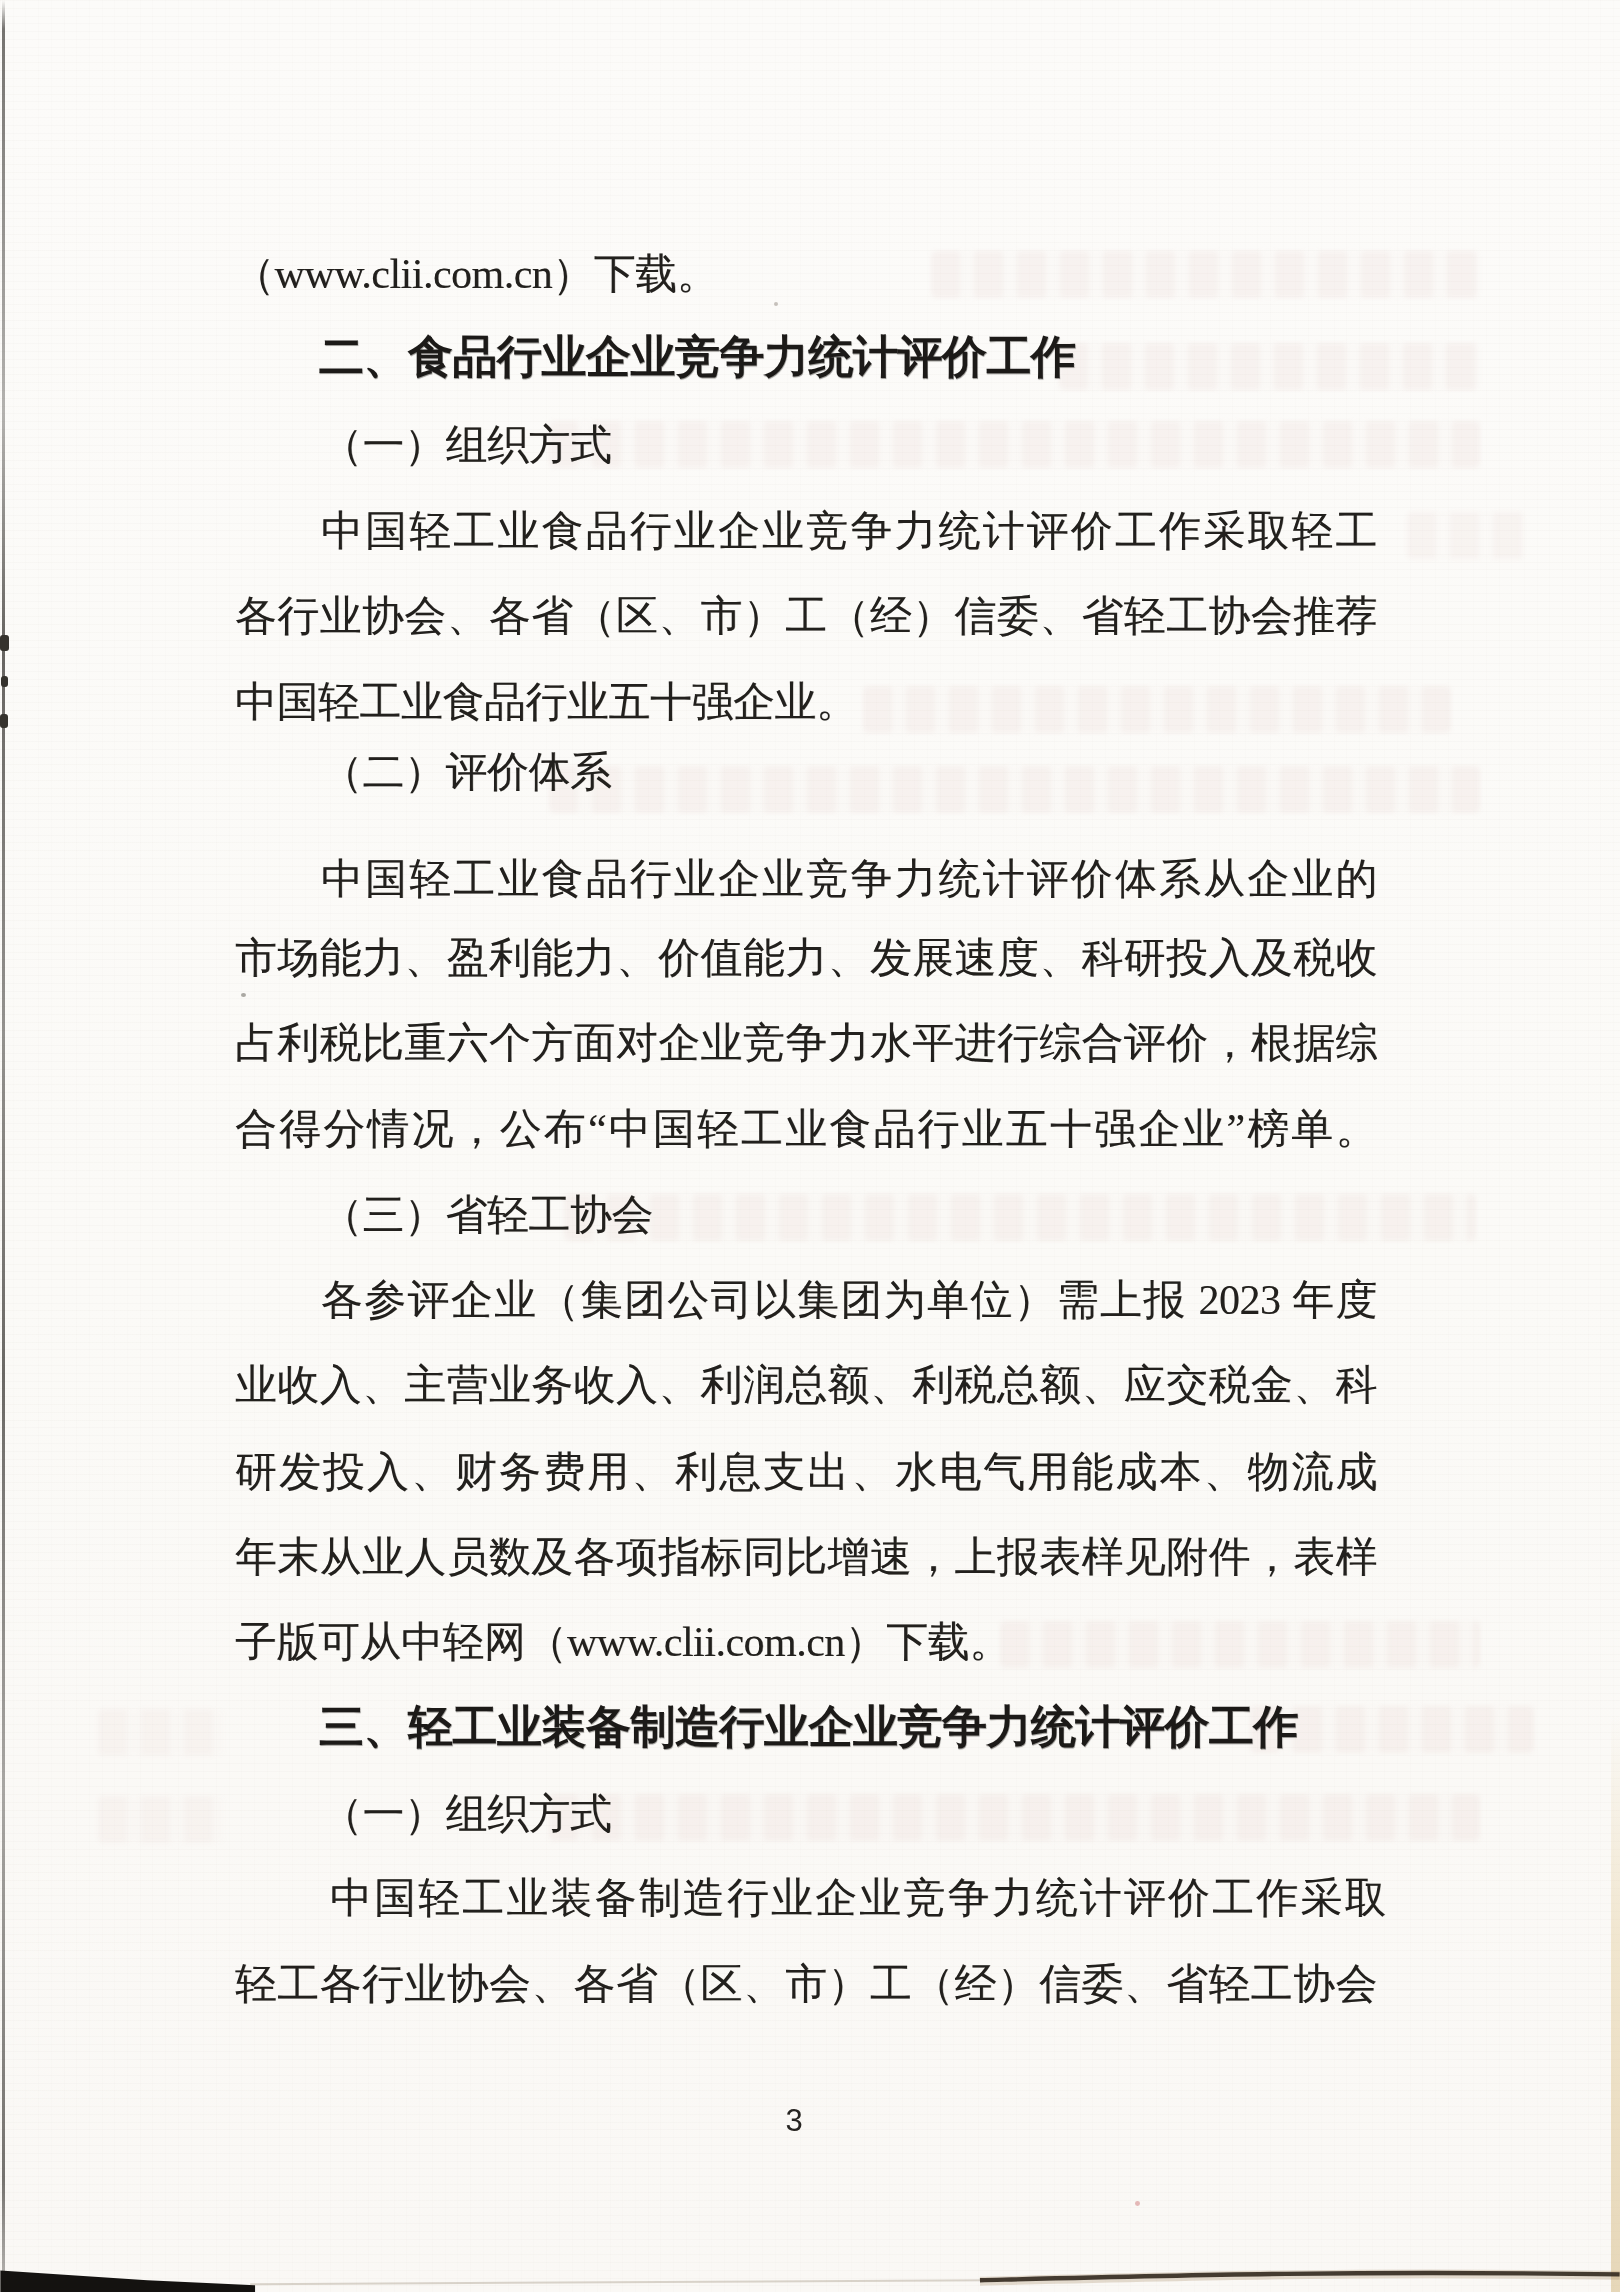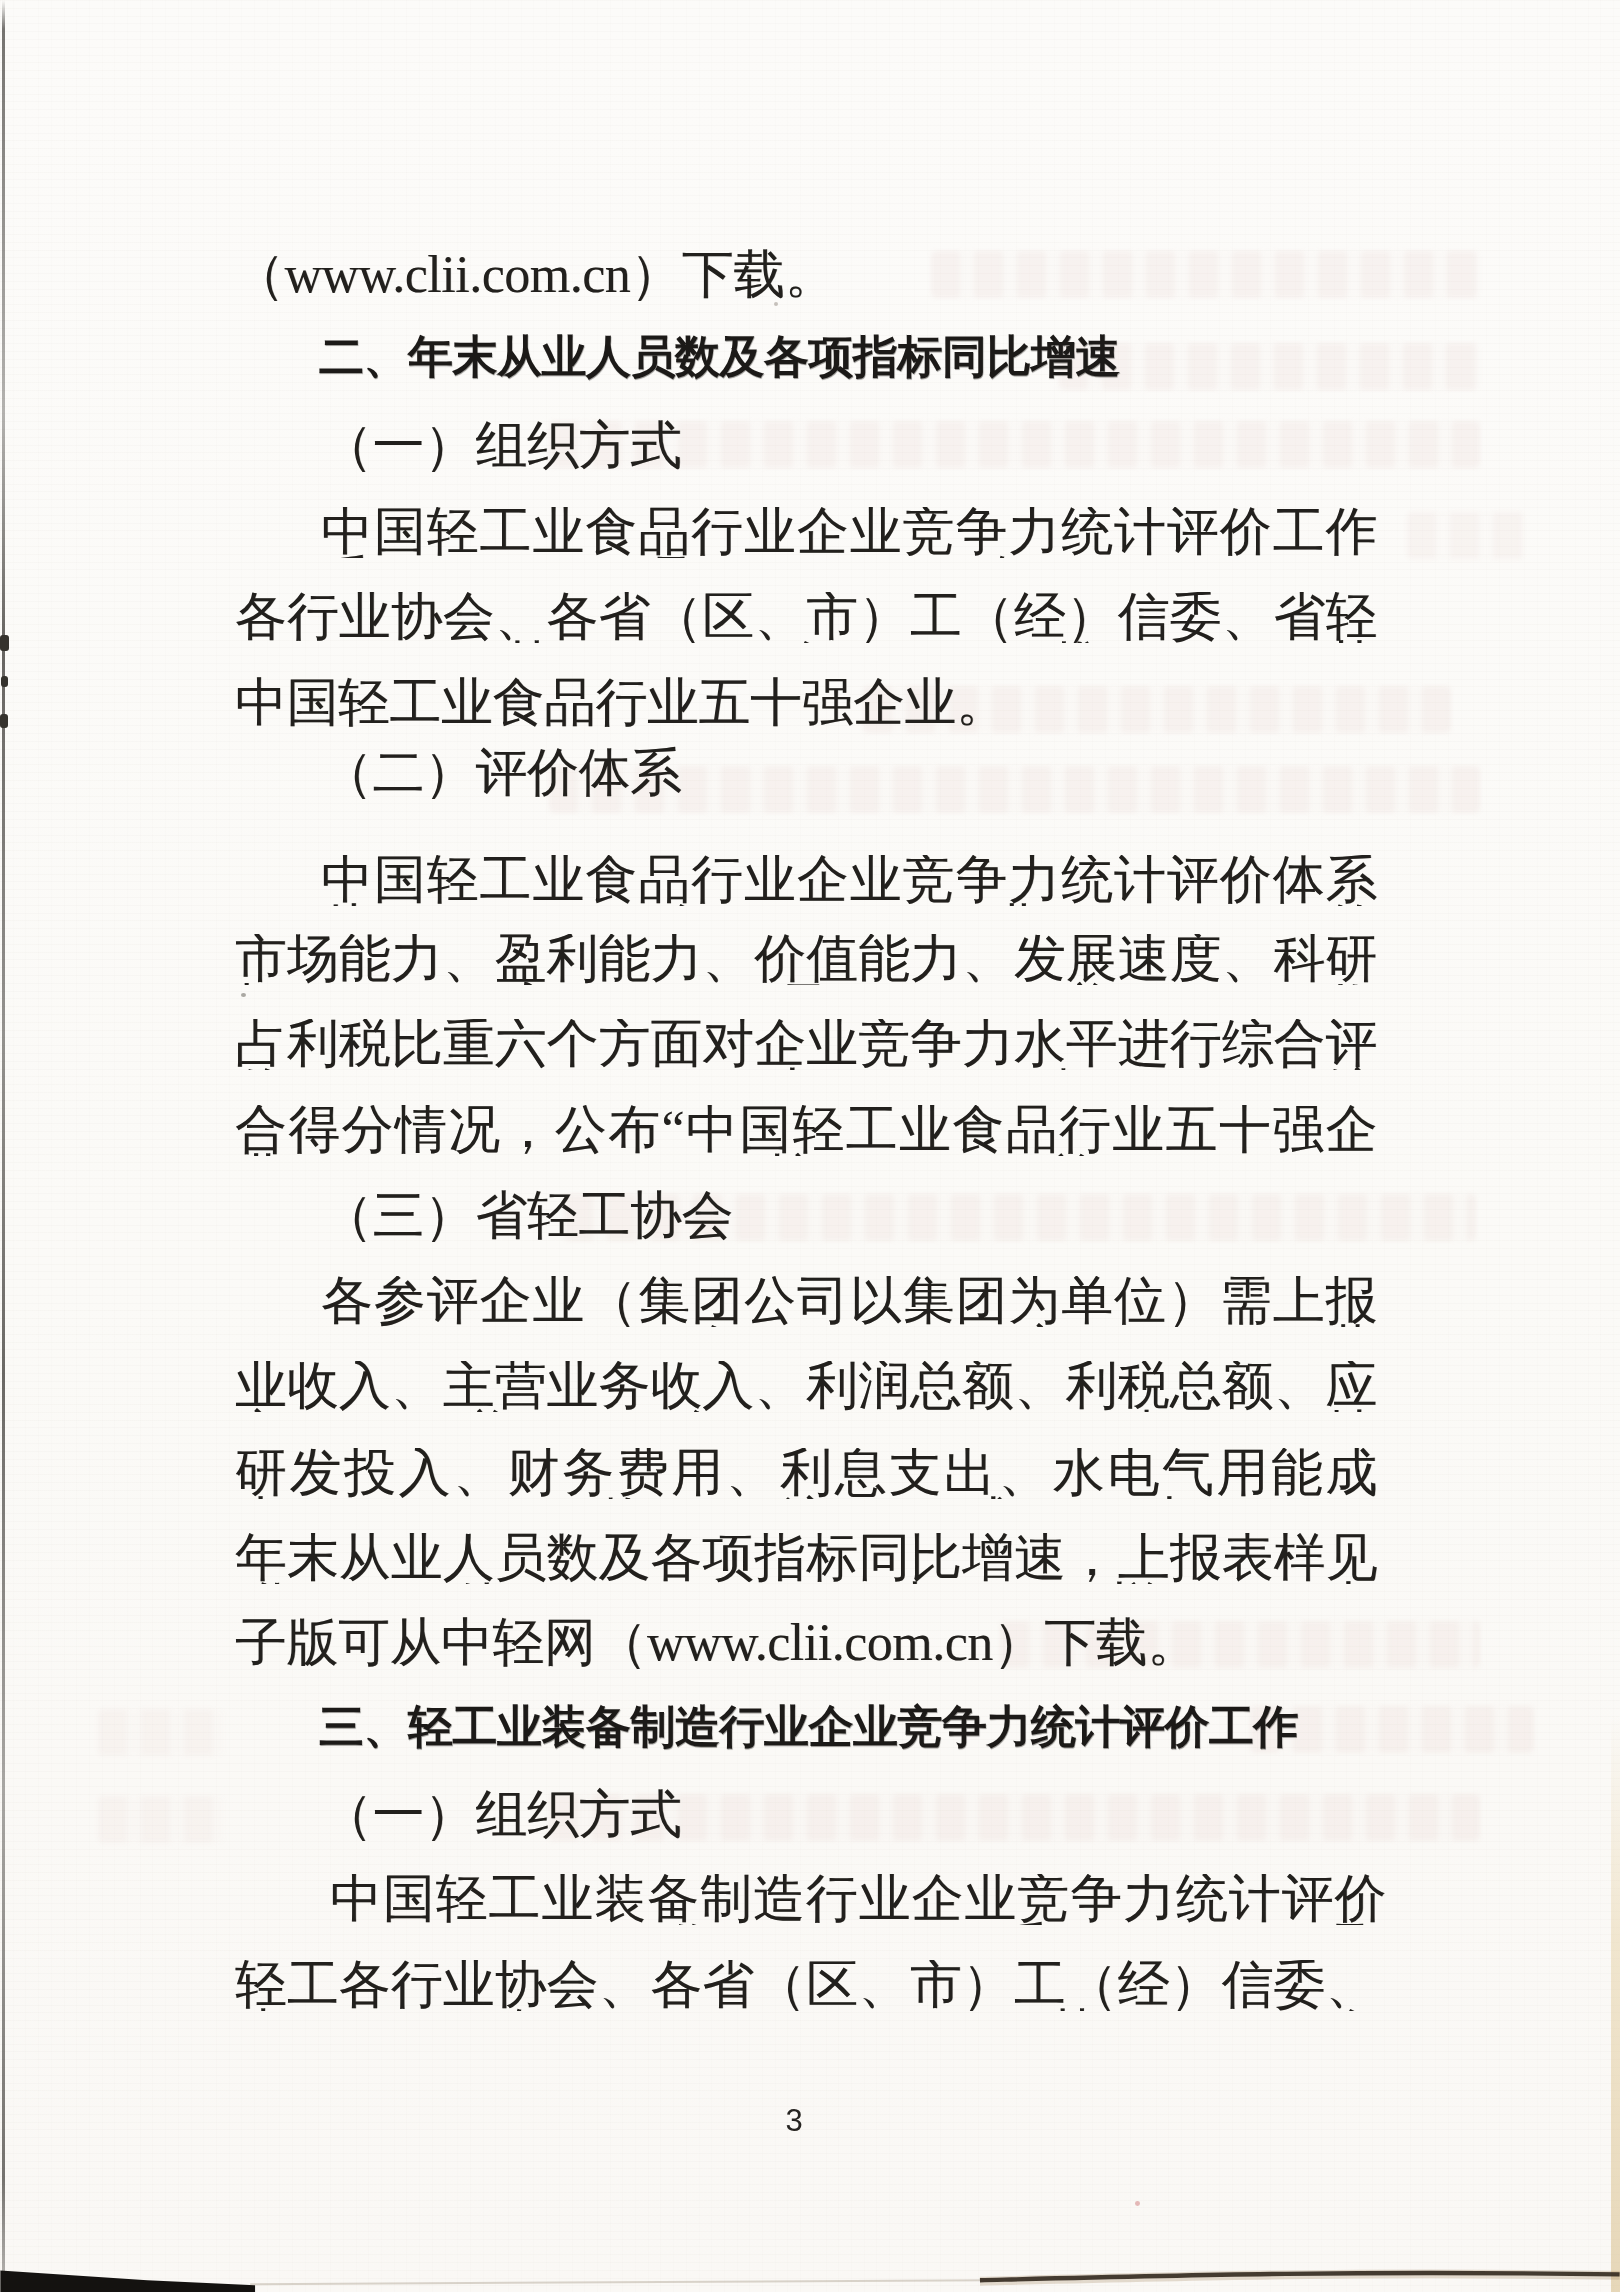--- a/index.html
+++ b/index.html
@@ -20,21 +20,21 @@
     position: absolute; inset: 0; pointer-events: none;
     background:
       repeating-linear-gradient(to bottom, rgba(150,140,128,0.035) 0 1px, transparent 1px 7.8px),
       repeating-linear-gradient(to right, rgba(150,140,128,0.018) 0 1px, transparent 1px 12.7px);
   }
 
   
   .line {
     position: absolute;
     white-space: nowrap;
-    font-size: 52px;
+    font-size: 42px;
     line-height: 49px;
     letter-spacing: -0.5px;
     color: #22201d;
     text-shadow: 0.4px 0.4px 0.6px rgba(40,36,32,0.35);
   }
   .heading-line {
     font-weight: bold;
     font-size: 45px;
     color: #1c1a18;
     text-shadow: 0.6px 0.6px 0.7px rgba(30,28,25,0.45);
@@ -146,21 +146,21 @@
   <div class="ghost" id="ghost-5"></div>
   <div class="ghost" id="ghost-6"></div>
   <div class="ghost" id="ghost-7"></div>
   <div class="ghost" id="ghost-8"></div>
   <div class="ghost" id="ghost-9"></div>
   <div class="ghost" id="ghost-10"></div>
   <div class="ghost" id="ghost-11"></div>
   <div class="ghost" id="ghost-12"></div>
 
   <div class="line" id="line-1">（www.clii.com.cn）下载。</div>
-  <div class="line heading-line" id="line-2">二、年末从业人员数及各项指标同比增速</div>
+  <div class="line heading-line" id="line-2">二、食品行业企业竞争力统计评价工作</div>
   <div class="line" id="line-3">（一）组织方式</div>
   <div class="line justified" id="line-4">中国轻工业食品行业企业竞争力统计评价工作采取轻工</div>
   <div class="line justified" id="line-5">各行业协会、各省（区、市）工（经）信委、省轻工协会推荐</div>
   <div class="line" id="line-6">中国轻工业食品行业五十强企业。</div>
   <div class="line" id="line-7">（二）评价体系</div>
   <div class="line justified" id="line-8">中国轻工业食品行业企业竞争力统计评价体系从企业的</div>
   <div class="line justified" id="line-9">市场能力、盈利能力、价值能力、发展速度、科研投入及税收</div>
   <div class="line justified" id="line-10">占利税比重六个方面对企业竞争力水平进行综合评价，根据综</div>
   <div class="line justified" id="line-11">合得分情况，公布“中国轻工业食品行业五十强企业”榜单。</div>
   <div class="line" id="line-12">（三）省轻工协会</div>

